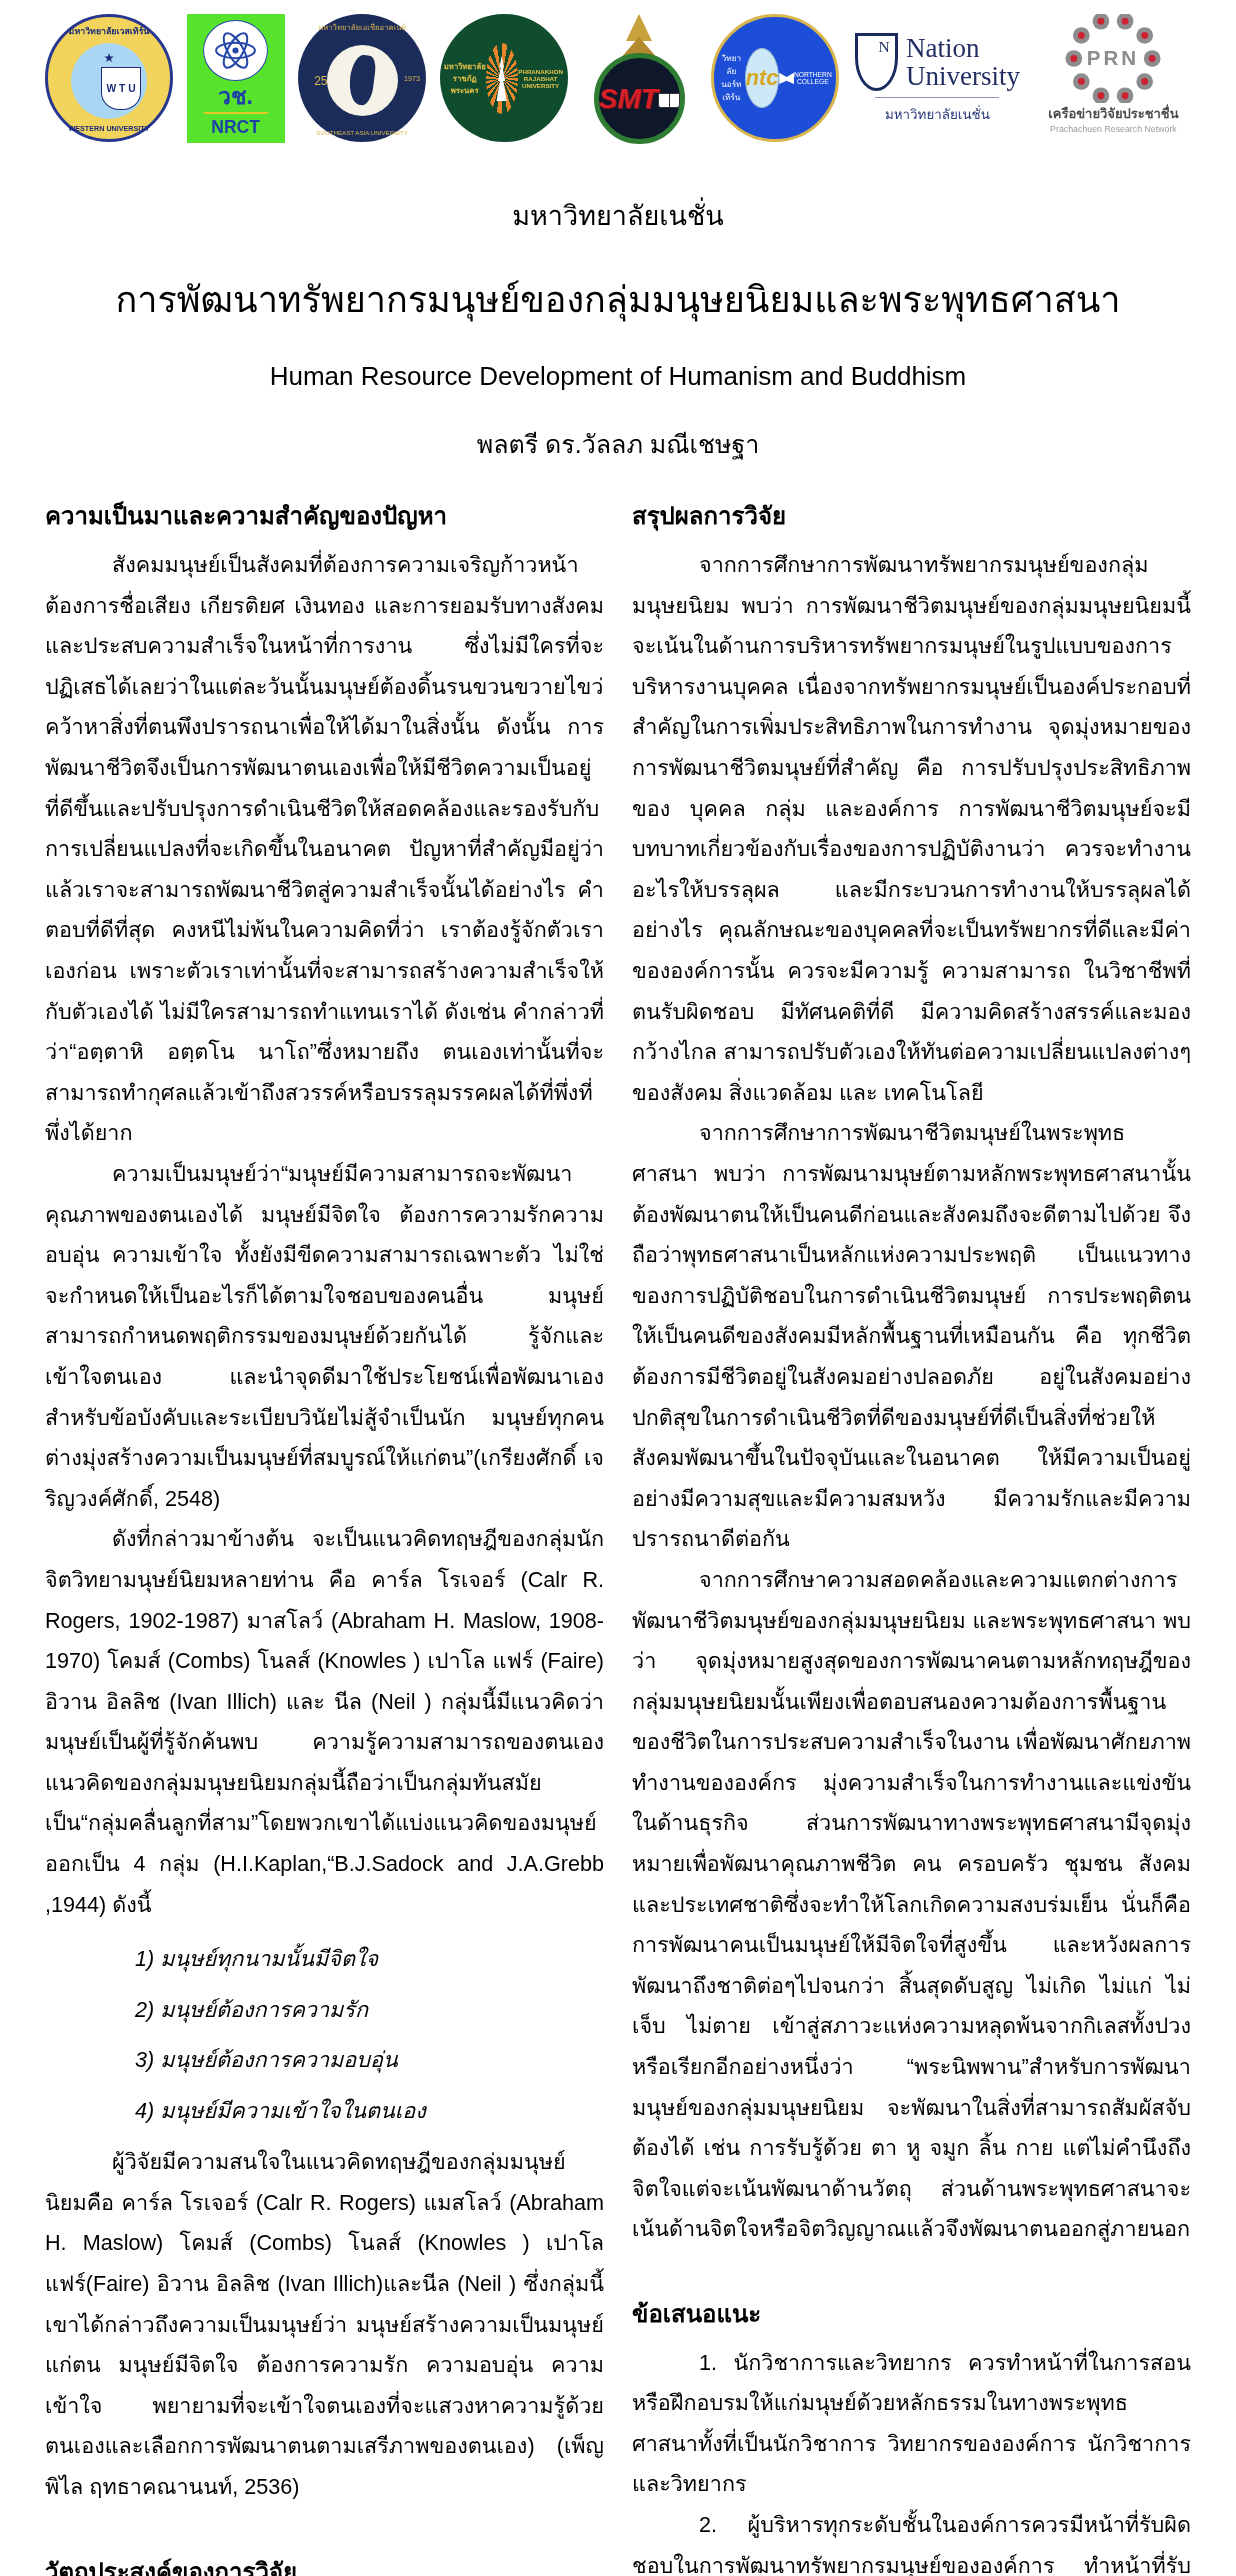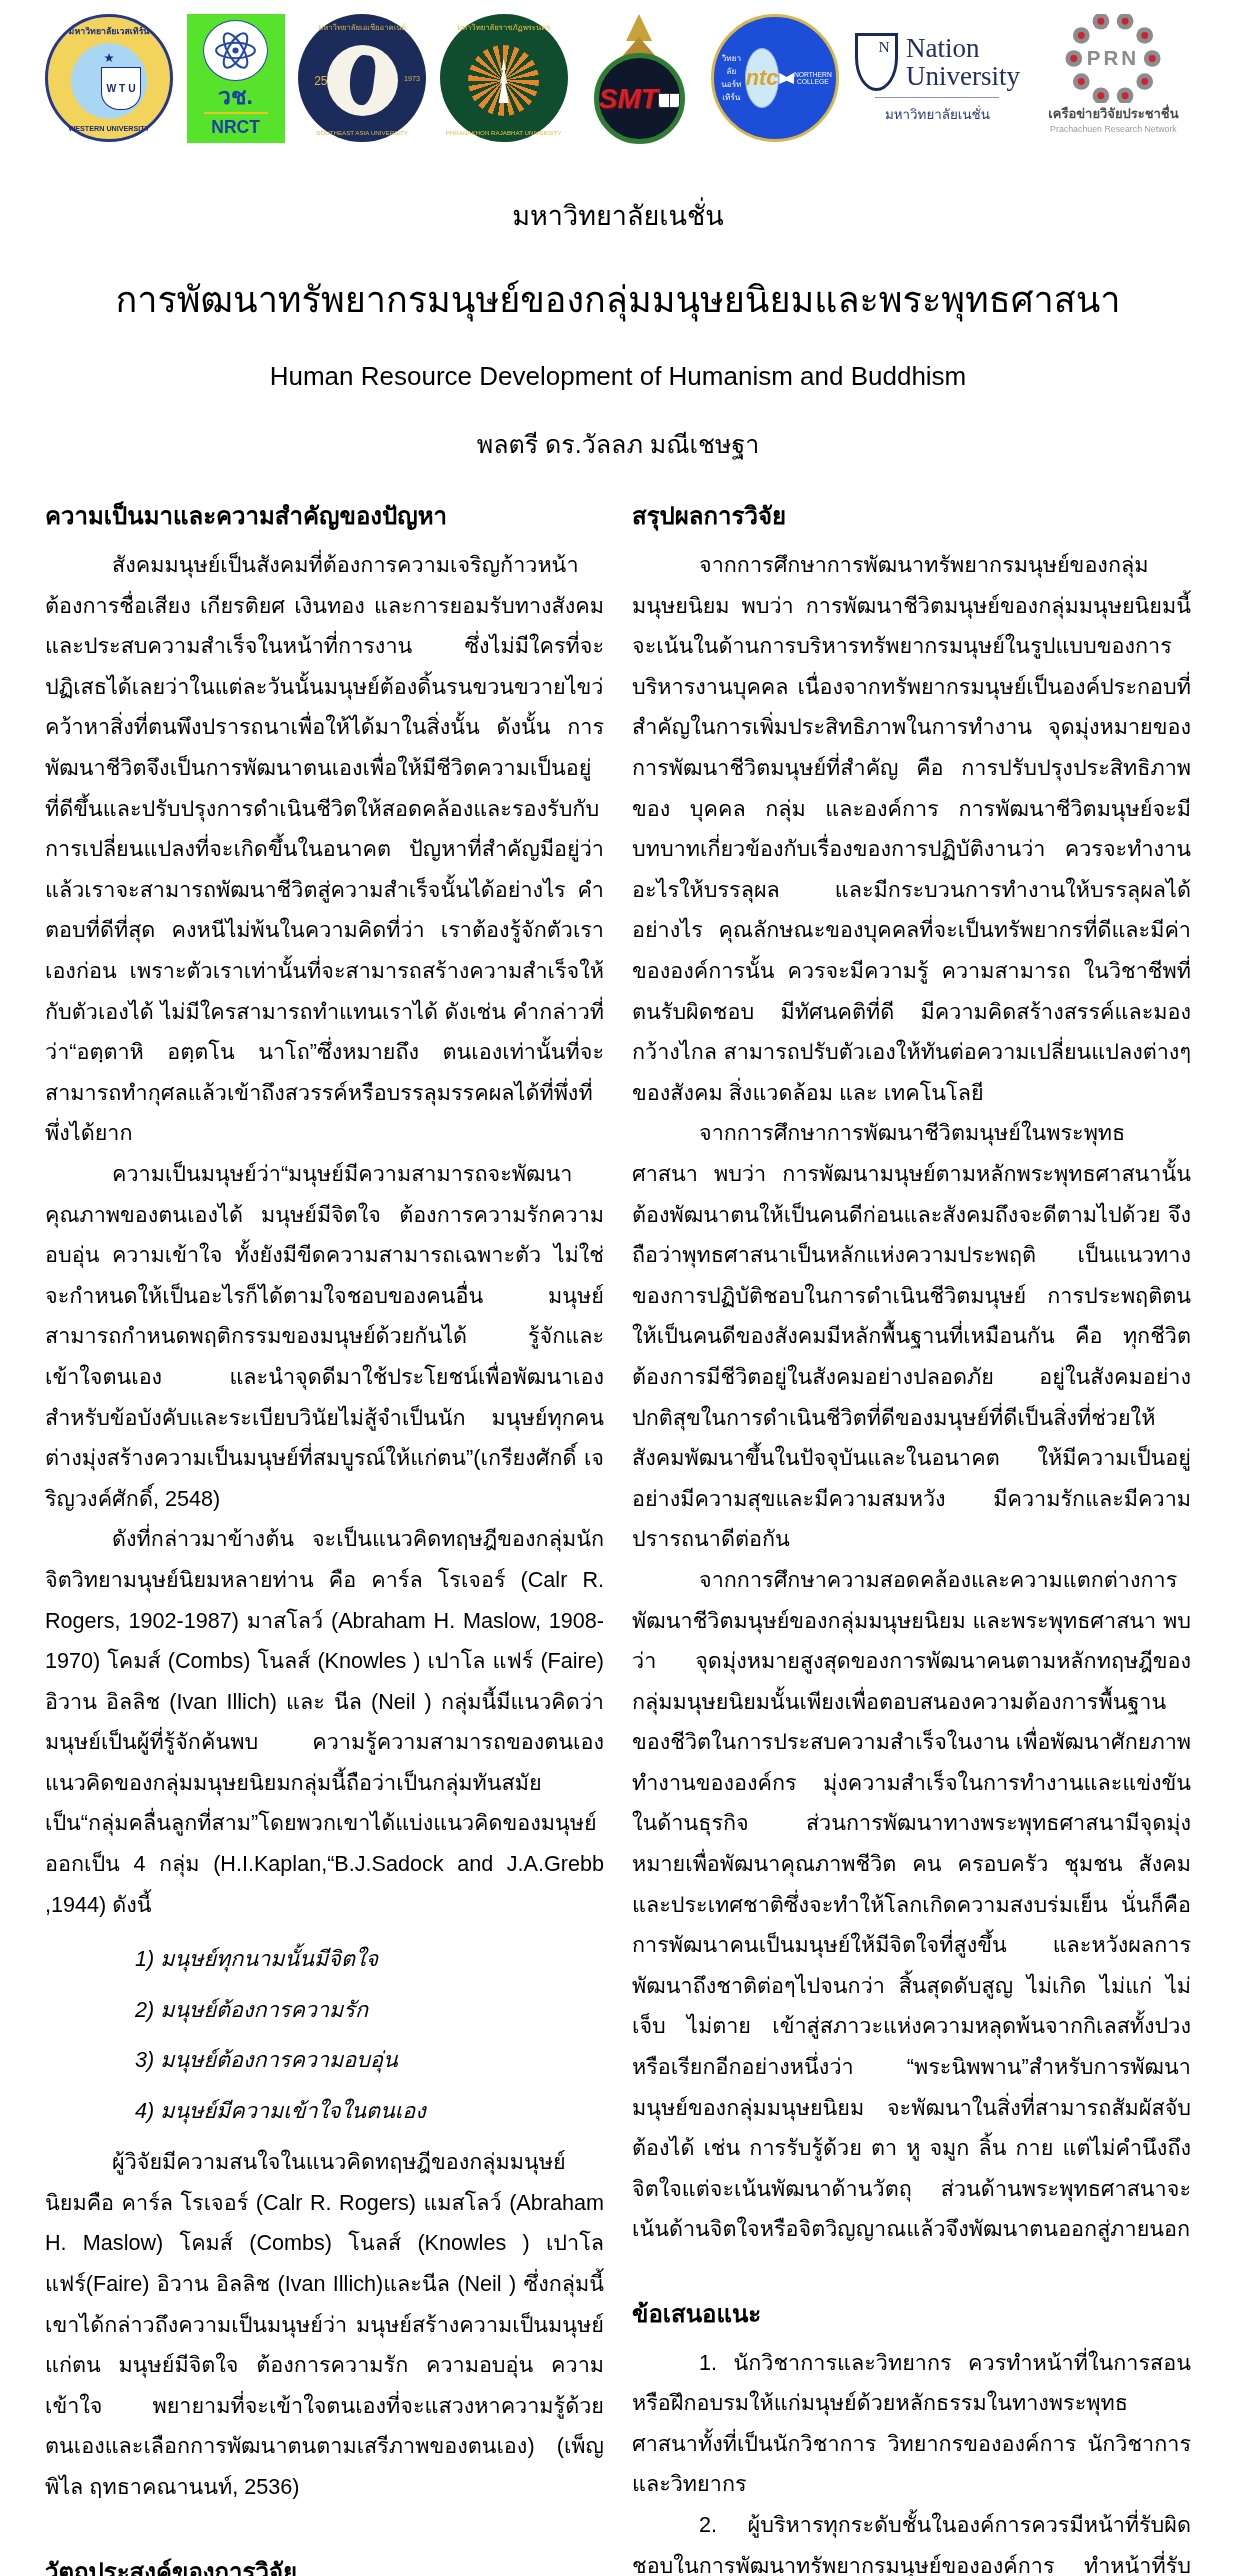--- a/index.html
+++ b/index.html
@@ -38,22 +38,22 @@
        padding:6.2px 4.1px;box-sizing:border-box;text-align:center;}
   .sea-top{font-size:7.7px;}
   .sea-globe{width:71px;height:71px;border-radius:50%;background:#f5f2e8;position:relative;}
   .sea-globe::after{content:"";position:absolute;left:23px;top:9.3px;width:24px;height:50px;background:#1b2c5a;
                     border-radius:62% 40% 52% 70%;transform:rotate(7deg);}
   .sea-y1{position:absolute;left:16px;top:60px;font-size:12px;}
   .sea-y2{position:absolute;right:6.2px;top:60px;font-size:7.2px;}
   .sea-bottom{font-size:6.2px;}
   
   .pnru{width:128px;height:128px;border-radius:50%;background:#0f4d2e;color:#e7c24a;
-        display:flex;flex-direction:column;align-items:center;justify-content:space-between;
-        padding:6.2px 4.1px;box-sizing:border-box;text-align:center;}
+        display:flex;flex-direction:row;align-items:center;justify-content:space-between;
+        padding:6.2px 4.1px;box-sizing:border-box;text-align:center;font-weight:bold;}
   .pnru-top{font-size:7.7px;}
   .pnru-sun{width:71px;height:71px;border-radius:50%;
             background:repeating-conic-gradient(#e8852b 0deg 9deg,#0f4d2e 9deg 18deg);
             display:flex;align-items:center;justify-content:center;}
   .pnru-pagoda{width:32px;height:45px;background:#fff;
                clip-path:polygon(50% 0,57% 26%,53% 26%,61% 56%,55% 56%,66% 100%,34% 100%,45% 56%,39% 56%,47% 26%,43% 26%);}
   .pnru-bottom{font-size:6.2px;}
   
   .smt{width:116px;height:130px;position:relative;display:flex;flex-direction:column;align-items:center;justify-content:flex-end;}
   .smt-crown1{width:0;height:0;border-left:13.4px solid transparent;border-right:13.4px solid transparent;

